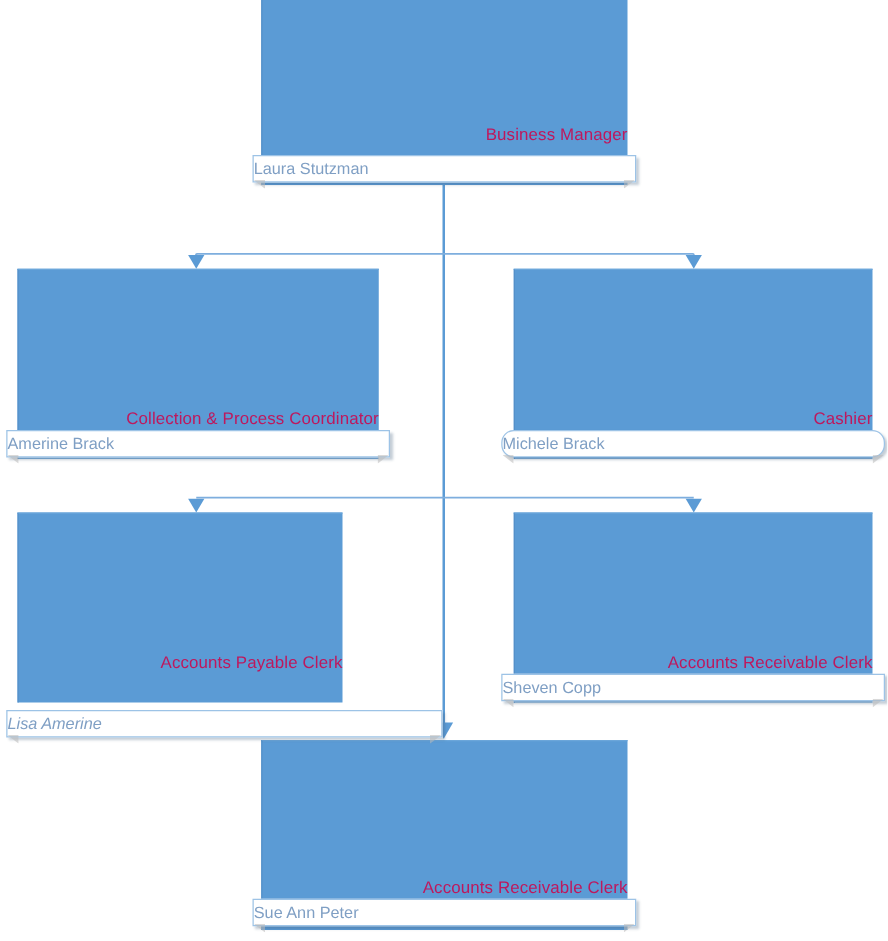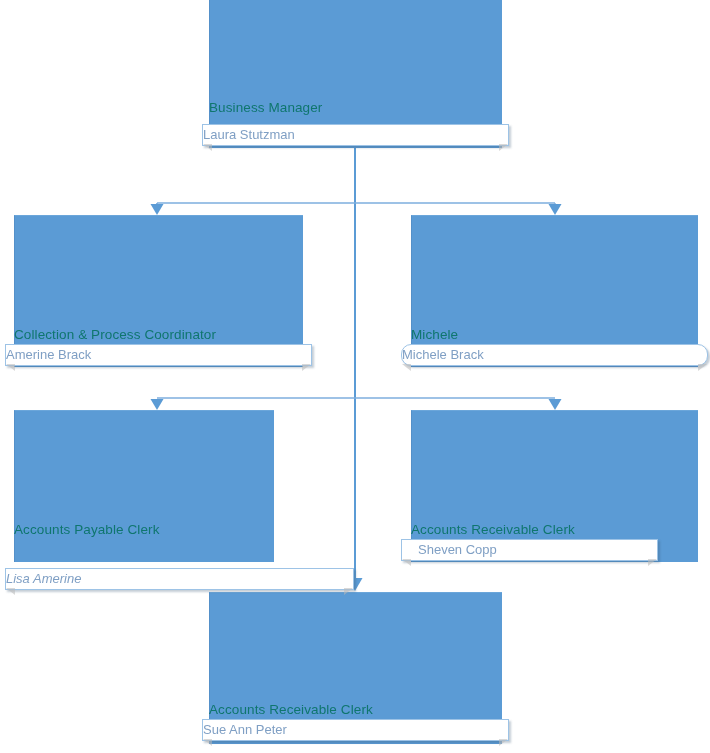--- a/index.html
+++ b/index.html
@@ -47,22 +47,22 @@
     box-sizing: border-box;
     border-left: 1px solid #5490c9;
     border-top: 1px solid #6ba6da;
   }
 
   
   .node-title {
     position: absolute;
     left: 0;
     width: 100%;
-    text-align: left;
-    color: #0f766e;
+    text-align: right;
+    color: #be185d;
     font-size: 13.5px;
     line-height: 16px;
     letter-spacing: 0.1px;
     white-space: nowrap;
   }
 
   
   .node-ribbon {
     position: absolute;
     box-sizing: border-box;
@@ -127,21 +127,21 @@
     <div class="node-title" style="top:112px;">Collection &amp; Process Coordinator</div>
   </div>
   <div class="node-ribbon" style="left:5px; top:344px; width:307px; height:22px; z-index:3;">
     <span>Amerine Brack</span>
     <span class="ribbon-notch left"></span>
     <span class="ribbon-notch right"></span>
   </div>
 
   <div class="org-node" style="left:411px; top:215px; width:287px; height:152px;">
     <div class="node-box"></div>
-    <div class="node-title" style="top:112px;">Michele</div>
+    <div class="node-title" style="top:112px;">Cashier</div>
   </div>
   <div class="node-ribbon" style="left:401px; top:344px; width:307px; height:22px; z-index:3;border-radius:10px;">
     <span>Michele Brack</span>
     <span class="ribbon-notch left"></span>
     <span class="ribbon-notch right"></span>
   </div>
 
   <div class="org-node" style="left:14px; top:410px; width:260px; height:152px;">
     <div class="node-box"></div>
     <div class="node-title" style="top:112px;">Accounts Payable Clerk</div>
@@ -149,21 +149,21 @@
   <div class="node-ribbon" style="left:5px; top:568px; width:349px; height:22px; z-index:3;font-style:italic;">
     <span>Lisa Amerine</span>
     <span class="ribbon-notch left"></span>
     <span class="ribbon-notch right"></span>
   </div>
 
   <div class="org-node" style="left:411px; top:410px; width:287px; height:152px;">
     <div class="node-box"></div>
     <div class="node-title" style="top:112px;">Accounts Receivable Clerk</div>
   </div>
-  <div class="node-ribbon" style="left:401px; top:539px; width:257px; height:22px; z-index:3;padding-left:16px;">
+  <div class="node-ribbon" style="left:401px; top:539px; width:307px; height:22px; z-index:3;">
     <span>Sheven Copp</span>
     <span class="ribbon-notch left"></span>
     <span class="ribbon-notch right"></span>
   </div>
 
   <div class="org-node" style="left:209px; top:592px; width:293px; height:152px;">
     <div class="node-box"></div>
     <div class="node-title" style="top:110px;">Accounts Receivable Clerk</div>
   </div>
   <div class="node-ribbon" style="left:202px; top:719px; width:307px; height:22px; z-index:3;">

